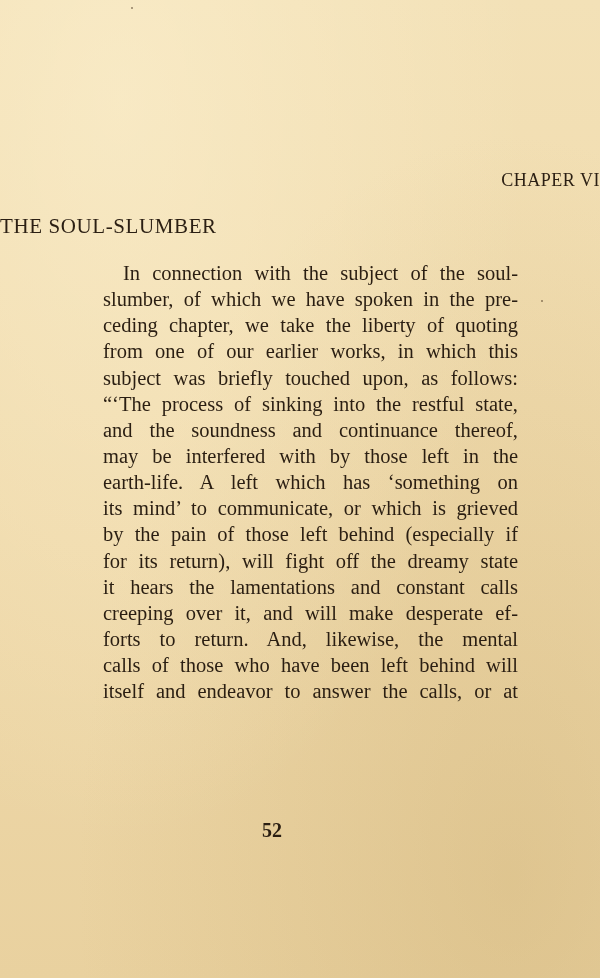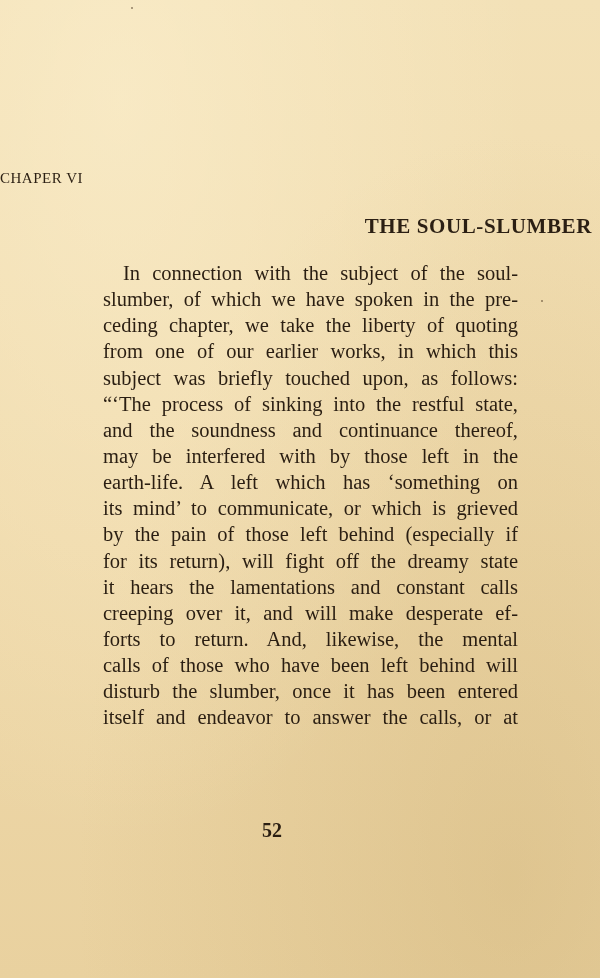--- a/index.html
+++ b/index.html
@@ -21,35 +21,34 @@
         radial-gradient(ellipse at 85% 90%, rgba(200,170,110,0.35), rgba(200,170,110,0) 60%),
         linear-gradient(180deg, #f3e1b7 0%, #efd9aa 55%, #e9d19f 100%);
       color: #2a1e12;
       font-family: "Liberation Serif", "DejaVu Serif", serif;
     }
     .chapter-number {
       position: absolute;
       top: 170px;
       left: 0;
       width: 600px;
-      text-align: left;
-      font-size: 15px;
+      text-align: right;
+      font-size: 18px;
       letter-spacing: 0.5px;
       color: #2b1f13;
     }
     .chapter-title {
       position: absolute;
       top: 214px;
       left: 0;
       width: 592px;
-      text-align: right;
+      text-align: left;
       font-size: 21px;
       letter-spacing: 0.6px;
       color: #2b1f13;
-      font-weight: bold;
     }
     .body-text {
       position: absolute;
       top: 260px;
       left: 103px;
       width: 415px;
     }
     .line {
       display: block;
       height: 26.15px;
@@ -104,18 +103,17 @@
     <span class="line">and the soundness and continuance thereof,</span>
     <span class="line">may be interfered with by those left in the</span>
     <span class="line">earth-life.  A left which has ‘something on</span>
     <span class="line">its mind’ to communicate, or which is grieved</span>
     <span class="line">by the pain of those left behind (especially if</span>
     <span class="line">for its return), will fight off the dreamy state</span>
     <span class="line">it hears the lamentations and constant calls</span>
     <span class="line">creeping over it, and will make desperate ef-</span>
     <span class="line">forts to return.  And, likewise, the mental</span>
     <span class="line">calls of those who have been left behind will</span>
-    <span class="line">disturb the slumber, once it has been entered</span>
     <span class="line">itself and endeavor to answer the calls, or at</span>
   </div>
 
   <div class="page-number">52</div>
 </div>
 
 </body></html>

